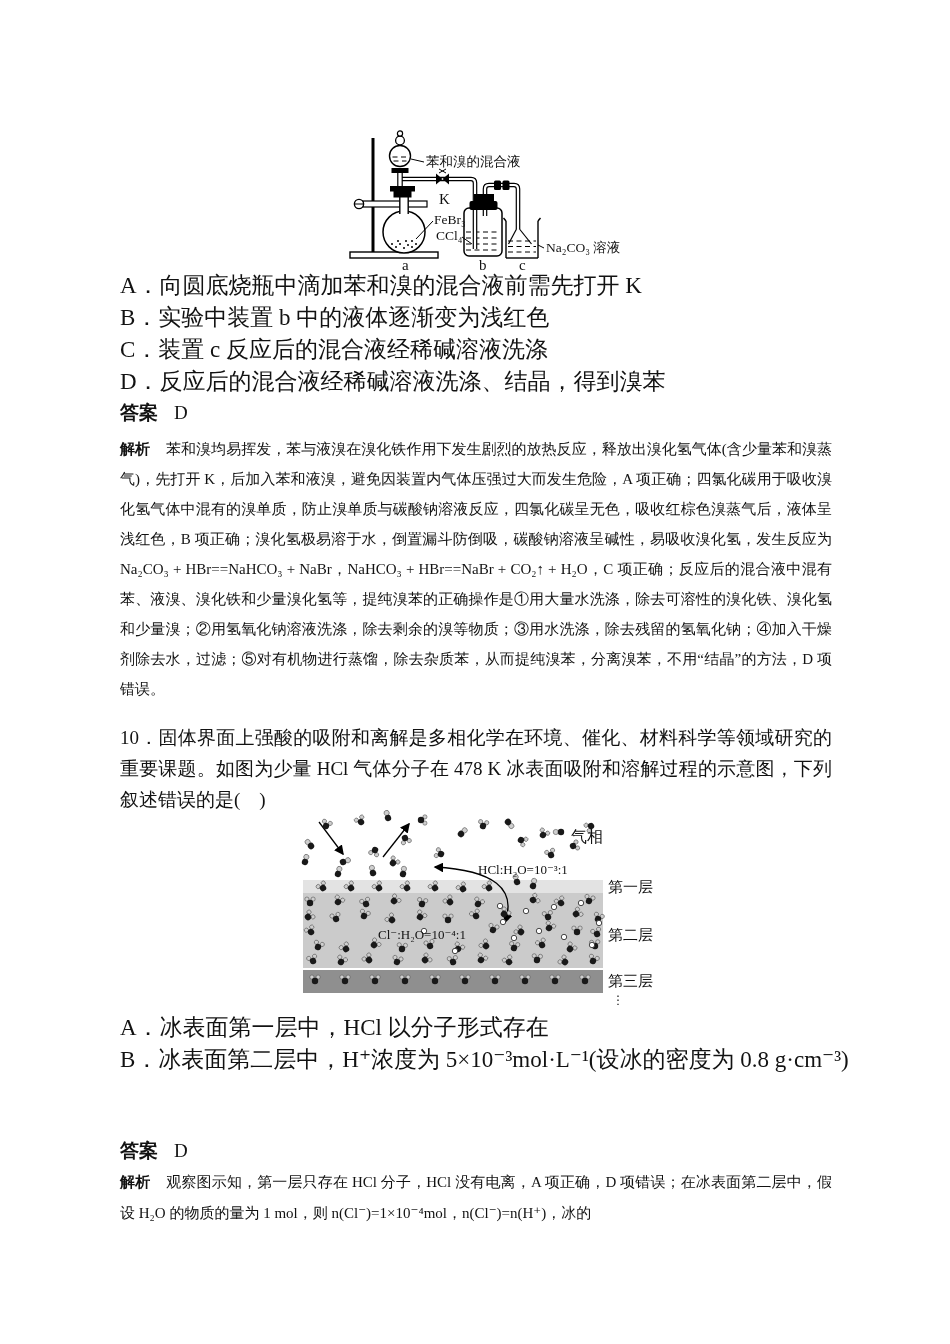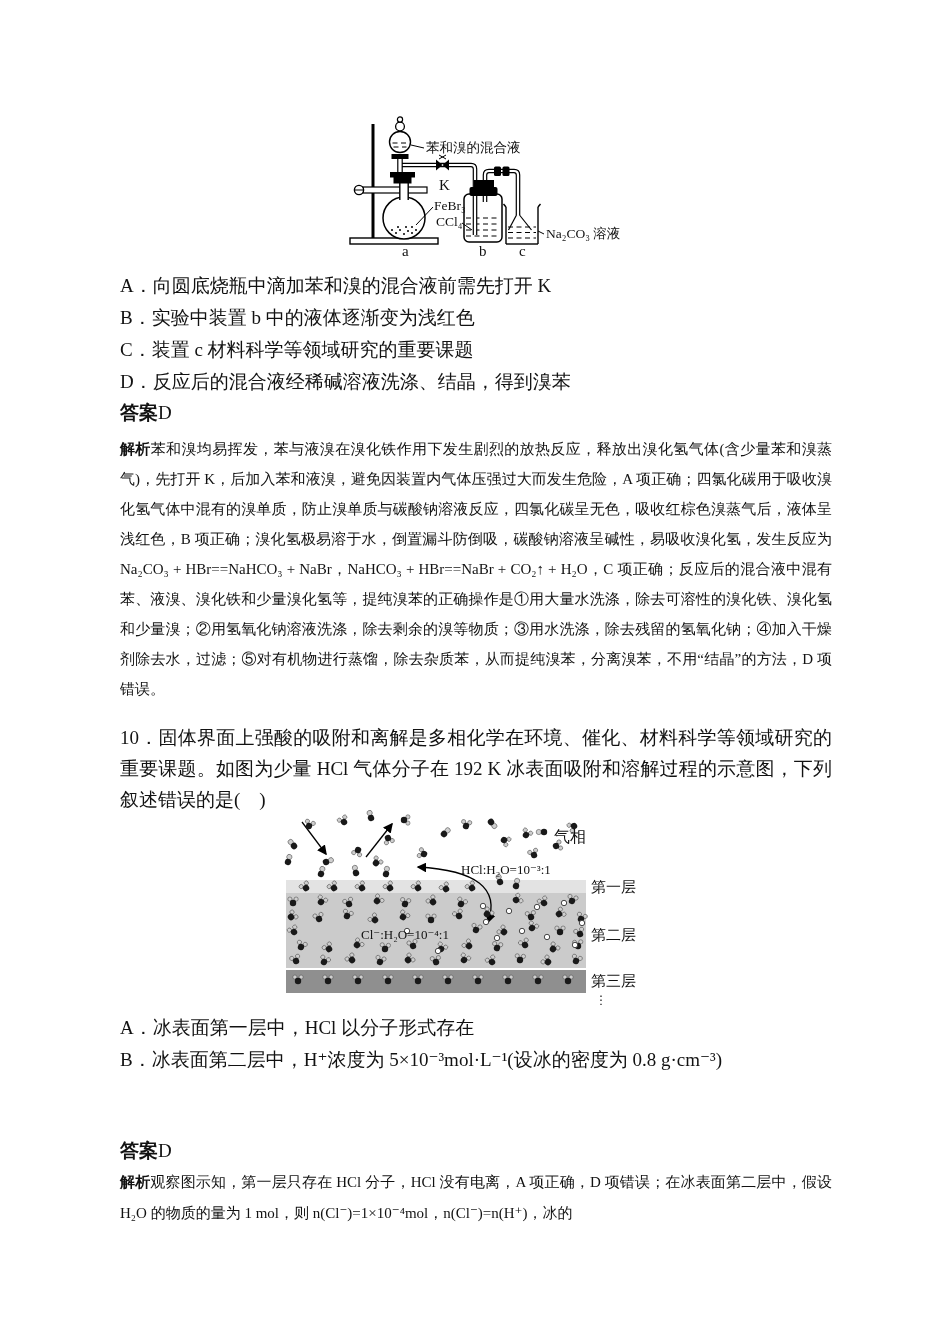--- a/index.html
+++ b/index.html
@@ -4,43 +4,43 @@
 <style>
   html,body{margin:0;padding:0;}
   body{
     width:950px;height:1344px;background:#ffffff;position:relative;
     font-family:"Liberation Serif","DejaVu Serif",serif;color:#121212;
     overflow:hidden;
   }
   .abs{position:absolute;}
   .para{width:712px;font-size:15px;line-height:30px;text-align:justify;}
   .q10para{width:712px;font-size:19px;line-height:31px;text-align:justify;}
-  .opt{font-size:19px;line-height:32px;height:32px;white-space:nowrap;}
+  .opt{font-size:23px;line-height:32px;height:32px;white-space:nowrap;}
   .ansrow{font-size:19px;line-height:26px;}
   .blabel{
     font-family:"Liberation Sans","DejaVu Sans",sans-serif;
-    font-weight:700;
+    font-weight:700;margin-right:16px;
   }
   .ansval{font-size:19px;}
   svg text{font-family:"Liberation Serif","DejaVu Serif",serif;fill:#111;}
   .flabel{font-size:13.5px;}
   .vlabel{font-size:15px;}
   .ratio{font-size:13px;}
   .cjk15{font-size:15px;}
   .lobe{fill:#cfcfcf;stroke:#555;stroke-width:0.6;}
   .core{fill:#191919;}
   .tube-o{stroke:#000;stroke-width:4.6;fill:none;}
   .tube-i{stroke:#fff;stroke-width:2.2;fill:none;}
   .thin{stroke:#000;stroke-width:1.4;fill:none;}
   .dash{stroke:#000;stroke-width:1;fill:none;stroke-dasharray:5 3.5;}
 </style>
 </head>
 <body>
 
-<div class="abs" style="left:336px;top:114px;text-align:right;">
+<div class="abs" style="left:336px;top:128px;text-align:right;">
 <svg width="320" height="152" viewBox="0 0 320 152">
 
   <line x1="37" y1="10" x2="37" y2="126" class="thin" style="stroke-width:3"></line>
   <rect x="14" y="124" width="88" height="6" fill="#fff" stroke="#000" stroke-width="1.4"></rect>
   <rect x="27" y="73" width="64" height="6" fill="#fff" stroke="#000" stroke-width="1.2"></rect>
   <circle cx="23" cy="76" r="4.6" fill="#fff" stroke="#000" stroke-width="1.4"></circle>
   <line x1="19" y1="76" x2="27" y2="76" stroke="#000" stroke-width="1"></line>
 
   <circle cx="68" cy="104" r="21" fill="#fff" stroke="#000" stroke-width="1.5"></circle>
   <rect x="63.8" y="66" width="8.4" height="20" fill="#fff"></rect>
@@ -125,35 +125,35 @@
   <text x="210" y="124" class="flabel">Na₂CO₃ 溶液</text>
   <text x="66" y="142" class="vlabel">a</text>
   <text x="143" y="142" class="vlabel">b</text>
   <text x="183" y="142" class="vlabel">c</text>
 </svg>
 </div>
 
 <div class="abs" style="left:120px;top:270px;">
   <div class="opt">A．向圆底烧瓶中滴加苯和溴的混合液前需先打开 K</div>
   <div class="opt">B．实验中装置 b 中的液体逐渐变为浅红色</div>
-  <div class="opt">C．装置 c 材料科学等领域研究的重要课题</div>
+  <div class="opt">C．装置 c 反应后的混合液经稀碱溶液洗涤</div>
   <div class="opt">D．反应后的混合液经稀碱溶液洗涤、结晶，得到溴苯</div>
 </div>
 
 <div class="abs ansrow" style="left:120px;top:400px;">
   <span class="blabel">答案</span><span class="ansval">D</span>
 </div>
 
 <div class="abs para" style="left:120px;top:434px;">
   <span class="blabel">解析</span><span>苯和溴均易挥发，苯与液溴在溴化铁作用下发生剧烈的放热反应，释放出溴化氢气体(含少量苯和溴蒸气)，先打开 K，后加入苯和液溴，避免因装置内气体压强过大而发生危险，A 项正确；四氯化碳用于吸收溴化氢气体中混有的溴单质，防止溴单质与碳酸钠溶液反应，四氯化碳呈无色，吸收红棕色溴蒸气后，液体呈浅红色，B 项正确；溴化氢极易溶于水，倒置漏斗防倒吸，碳酸钠溶液呈碱性，易吸收溴化氢，发生反应为 Na₂CO₃ + HBr==NaHCO₃ + NaBr，NaHCO₃ + HBr==NaBr + CO₂↑ + H₂O，C 项正确；反应后的混合液中混有苯、液溴、溴化铁和少量溴化氢等，提纯溴苯的正确操作是①用大量水洗涤，除去可溶性的溴化铁、溴化氢和少量溴；②用氢氧化钠溶液洗涤，除去剩余的溴等物质；③用水洗涤，除去残留的氢氧化钠；④加入干燥剂除去水，过滤；⑤对有机物进行蒸馏，除去杂质苯，从而提纯溴苯，分离溴苯，不用“结晶”的方法，D 项错误。</span>
 </div>
 
-<div class="abs q10para" style="left:120px;top:722px;">10．固体界面上强酸的吸附和离解是多相化学在环境、催化、材料科学等领域研究的重要课题。如图为少量 HCl 气体分子在 192 K 冰表面吸附和溶解过程的示意图，下列叙述错误的是(　)</div>
-
-<div class="abs" style="left:276px;top:810px;text-align:center;">
+<div class="abs q10para" style="left:120px;top:722px;">10．固体界面上强酸的吸附和离解是多相化学在环境、催化、材料科学等领域研究的重要课题。如图为少量 HCl 气体分子在 478 K 冰表面吸附和溶解过程的示意图，下列叙述错误的是(　)</div>
+
+<div class="abs" style="left:293px;top:810px;text-align:center;">
 <svg width="365" height="202" viewBox="0 0 365 202">
   <defs>
     <marker id="arr" viewBox="0 0 10 10" refX="8.5" refY="5" markerWidth="7.5" markerHeight="7.5" orient="auto-start-reverse">
       <path d="M0,0 L10,5 L0,10 z" fill="#000"></path>
     </marker>
   </defs>
 
   <rect x="10" y="70" width="300" height="13" fill="#e3e3e3"></rect>
   <rect x="10" y="83" width="300" height="75" fill="#cbcbcb"></rect>
   <rect x="10" y="160" width="300" height="23" fill="#8f8f8f"></rect>

